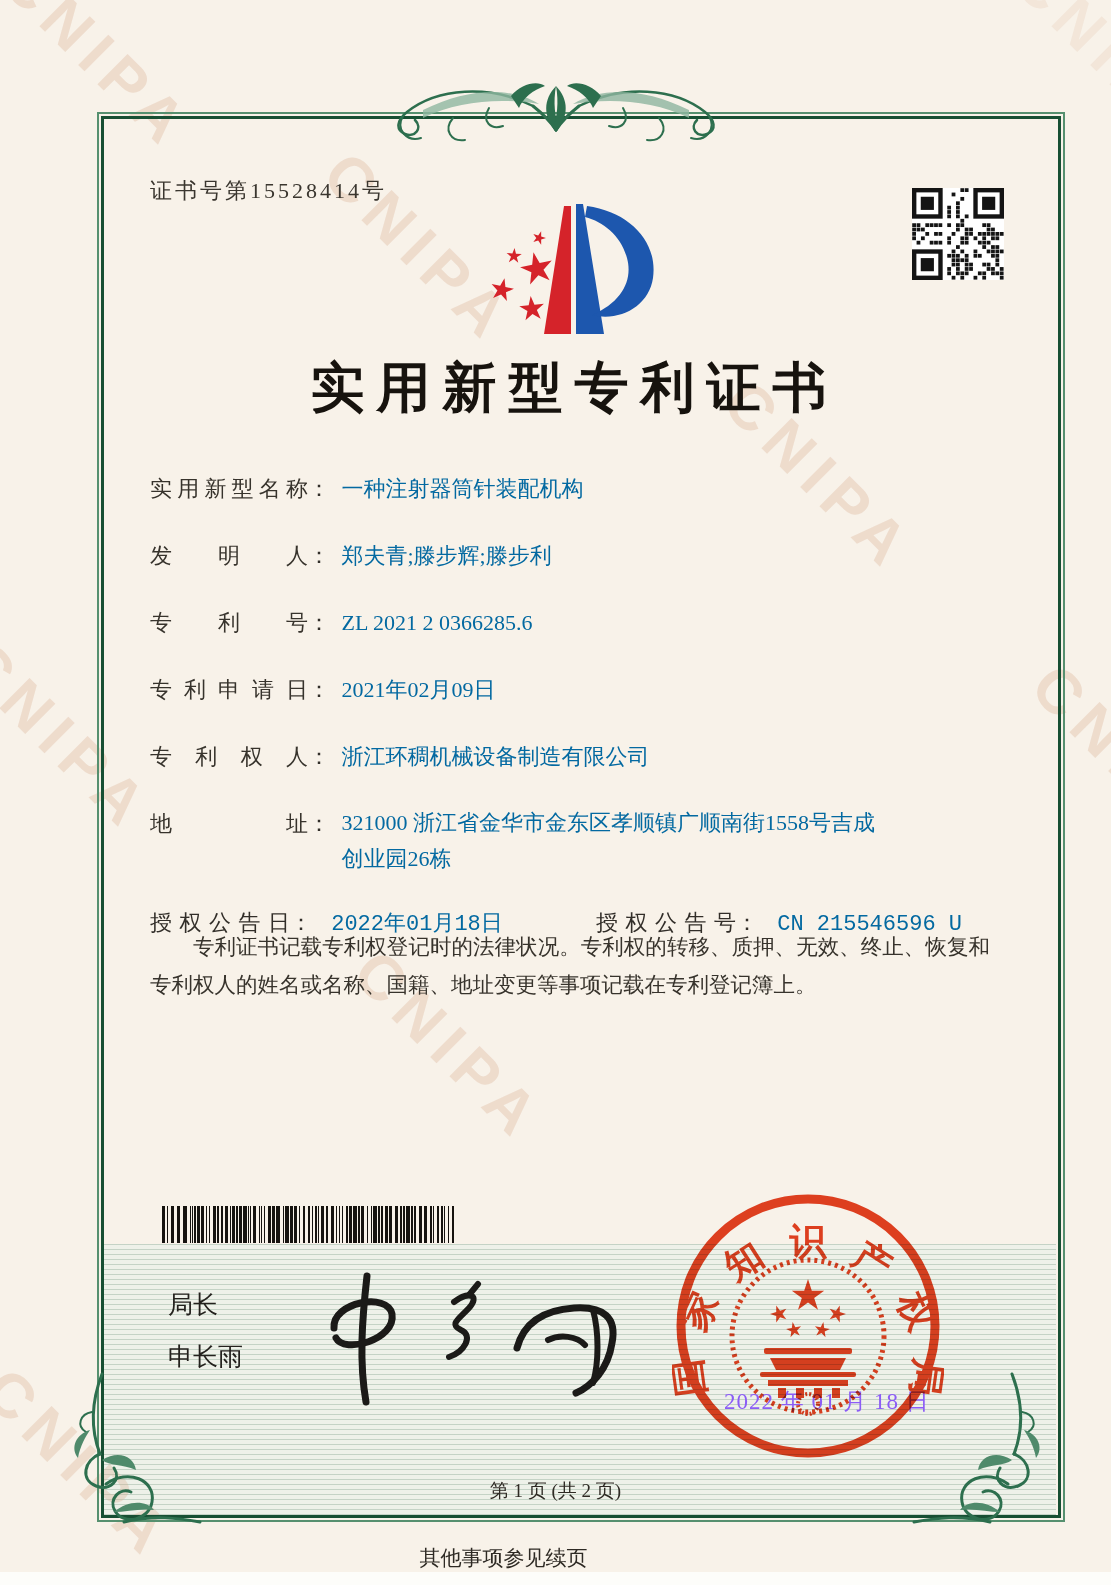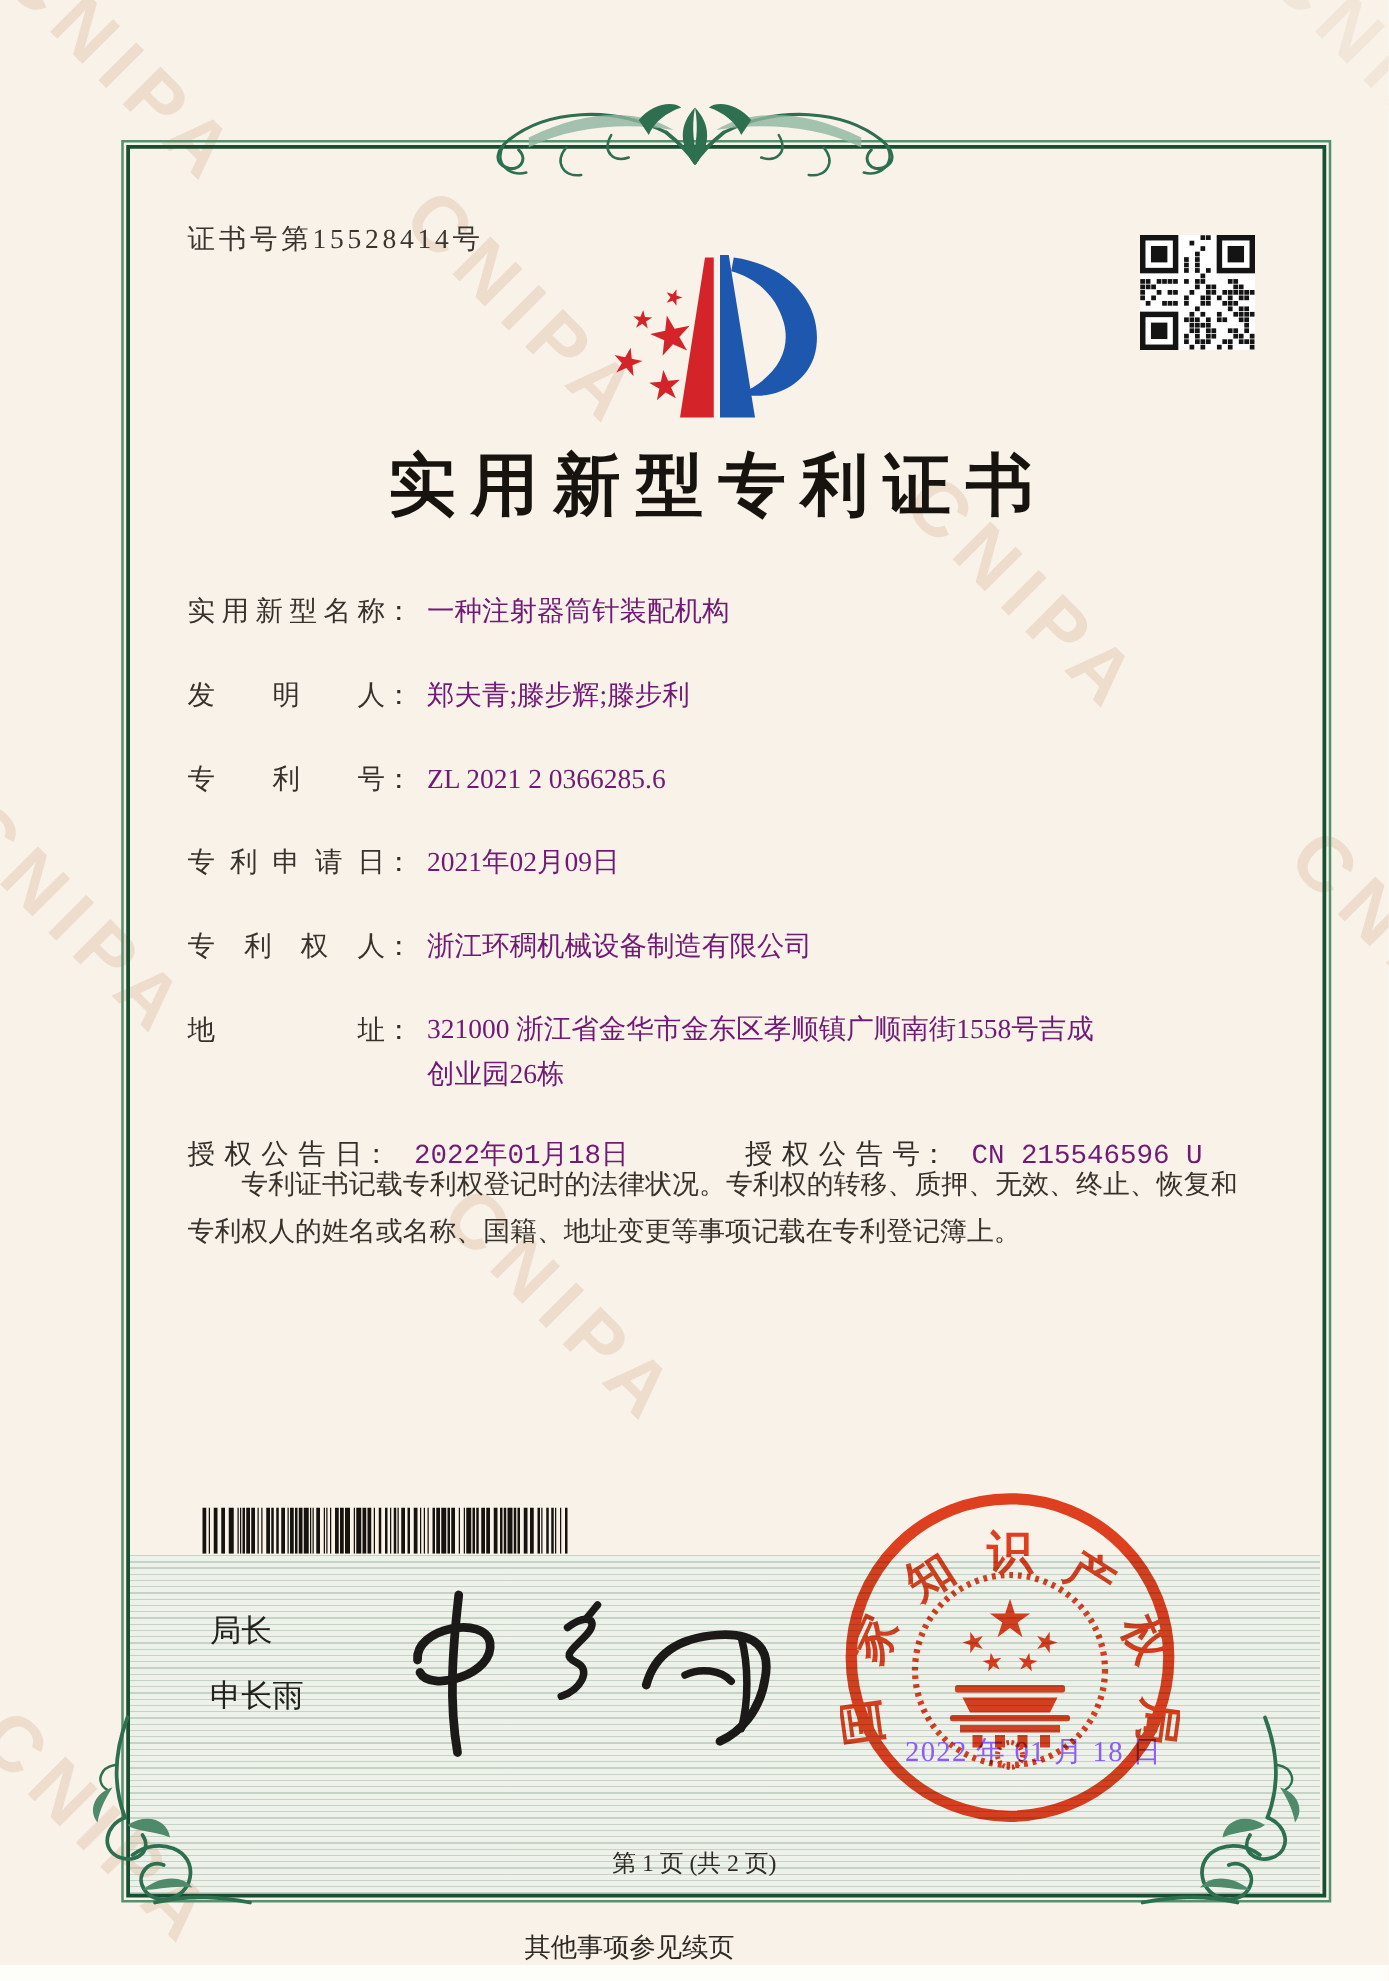--- a/index.html
+++ b/index.html
@@ -46,21 +46,21 @@
     font-size:54px;font-weight:bold;letter-spacing:12px;color:#17130e;margin-left:19px;
   }
   
   .fields{left:150px;top:470px;width:850px;z-index:3;font-size:22px;}
   .field-row{margin-bottom:29px;line-height:38px;white-space:nowrap;}
   .f-label{
     display:inline-block;width:158px;vertical-align:top;
     text-align:justify;text-align-last:justify;color:#37332c;
   }
   .colon{display:inline-block;vertical-align:top;}
-  .f-value{display:inline-block;vertical-align:top;margin-left:6px;color:#701a75;}
+  .f-value{display:inline-block;vertical-align:top;margin-left:6px;color:#0369a1;}
   .f-value.wrap{white-space:normal;width:548px;line-height:36px;}
   .grant-row{display:flex;line-height:38px;white-space:nowrap;margin-top:0;font-family:Liberation Mono, monospace;}
   .g-left{width:446px;}
   .g-label{display:inline-block;width:140px;text-align:justify;text-align-last:justify;}
   
   .paras{left:150px;top:928px;width:840px;z-index:3;font-size:21.5px;line-height:38px;text-align:justify;color:#37332c;}
   .paras p{margin:0;text-indent:2em;}
   
   .barcode{left:160px;top:1206px;width:300px;height:37px;z-index:3;}
   .signer{left:168px;z-index:3;font-family:"Liberation Sans","DejaVu Sans",sans-serif;font-size:25px;color:#23211d;}

